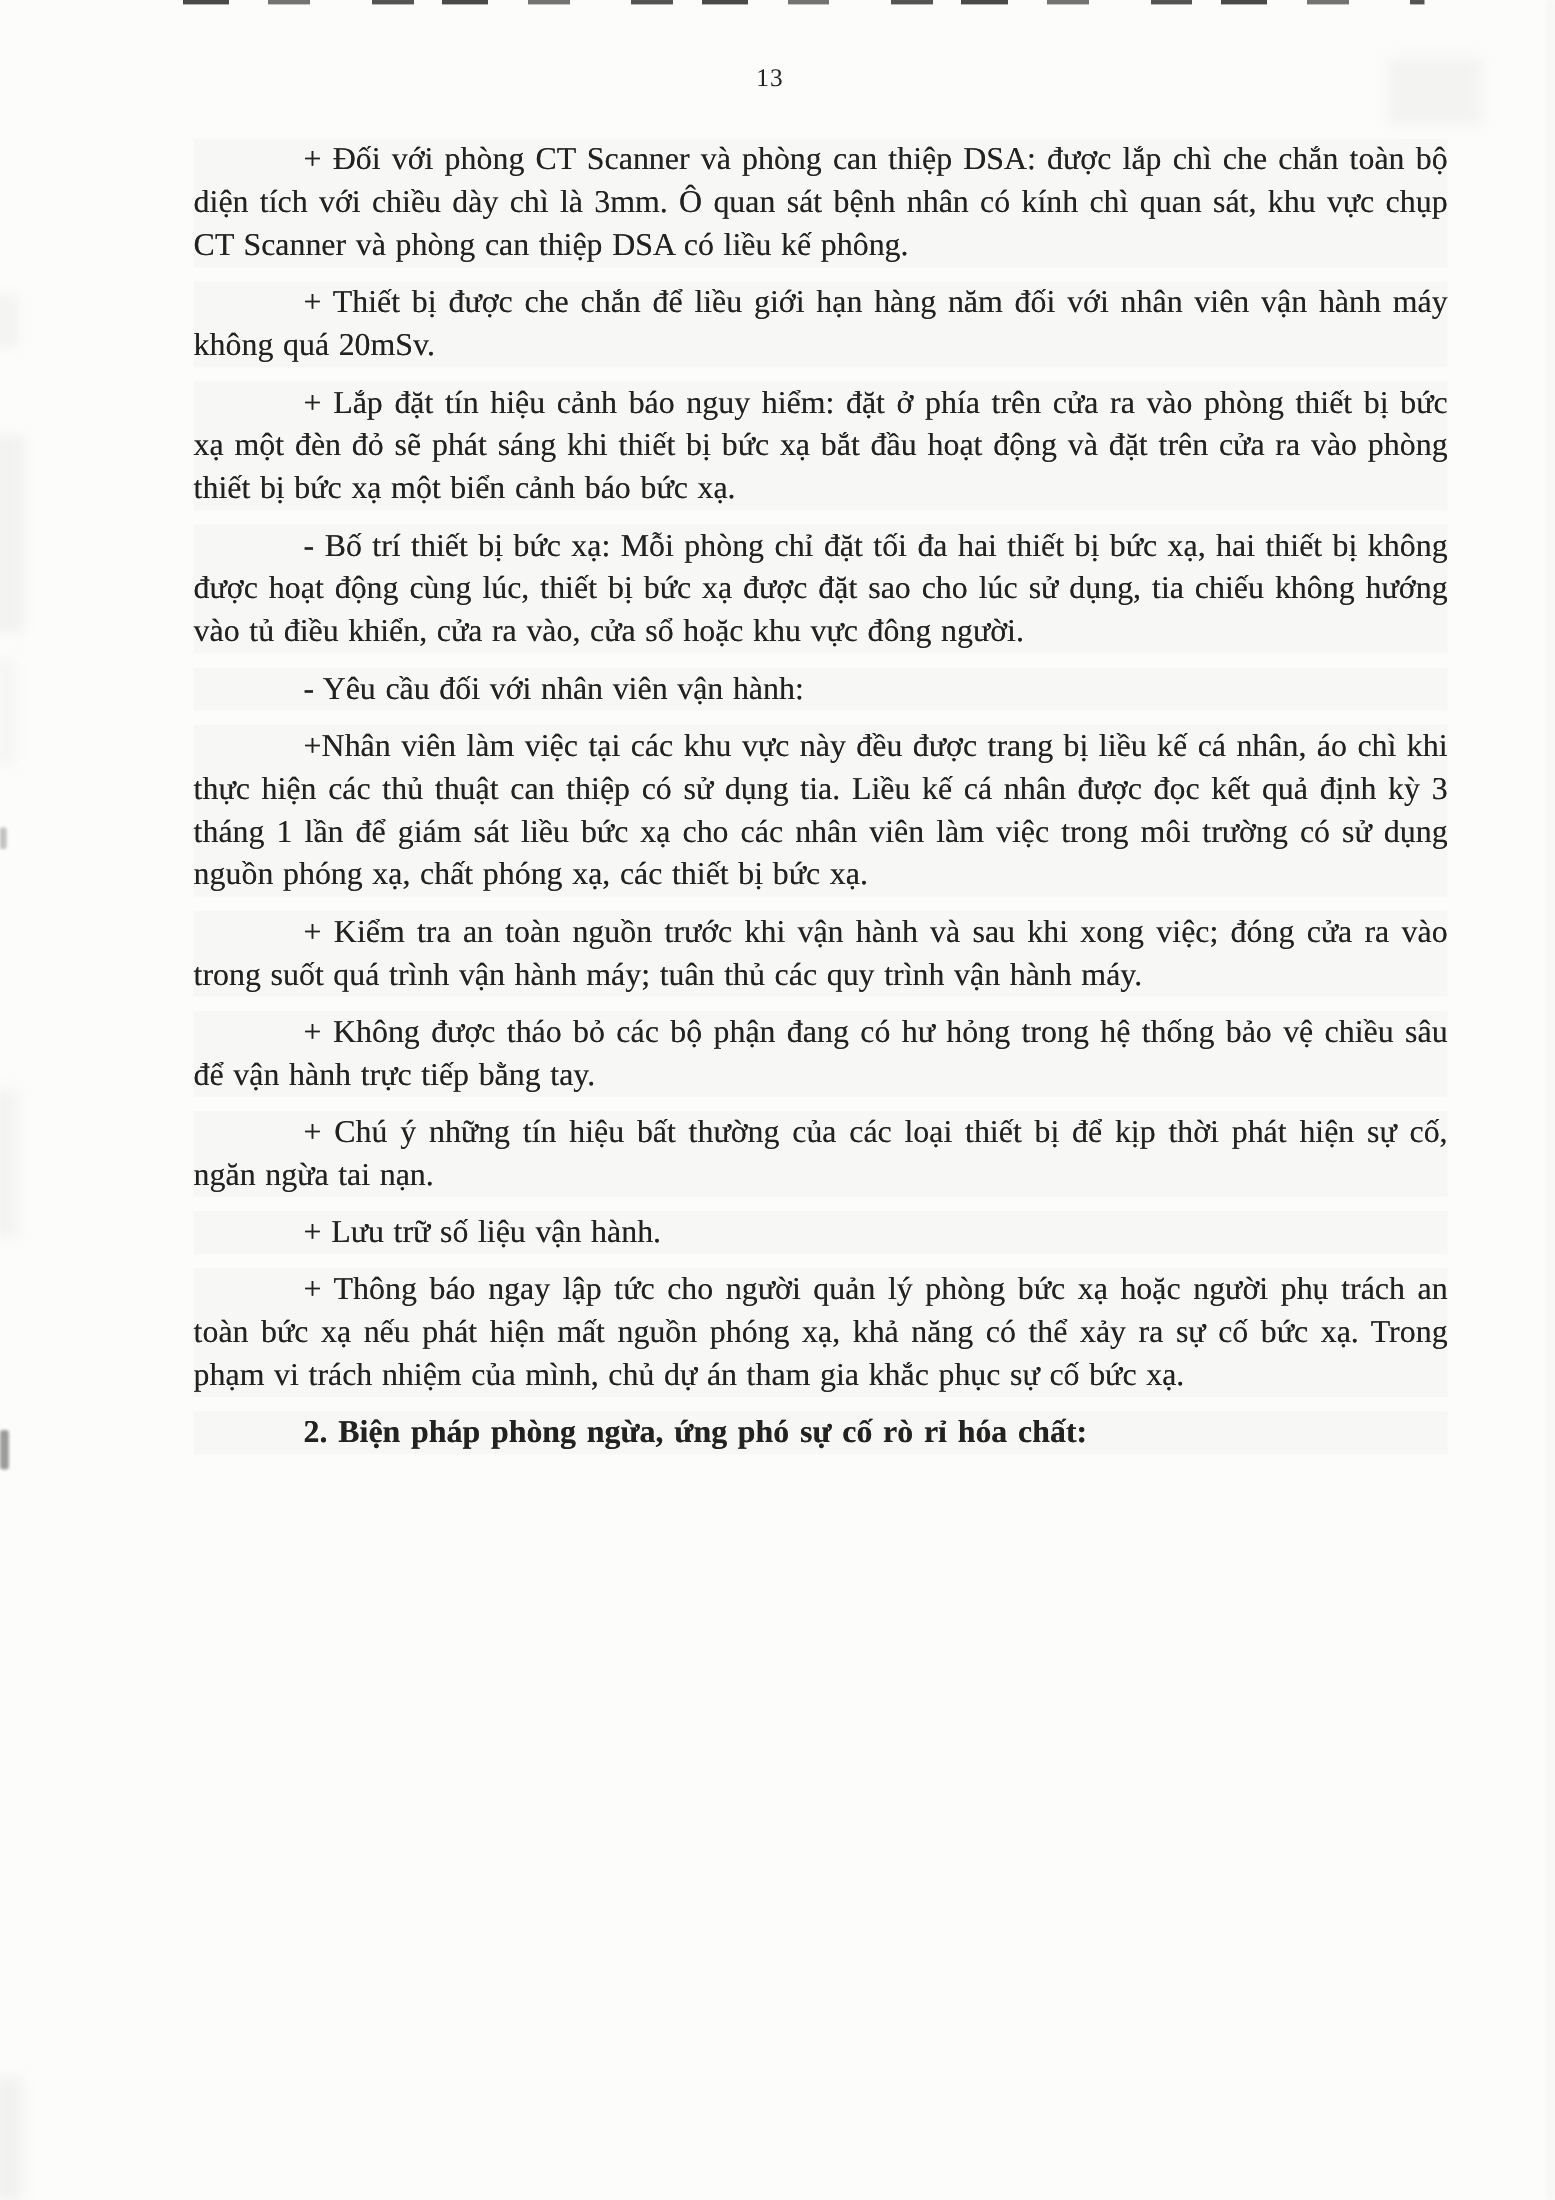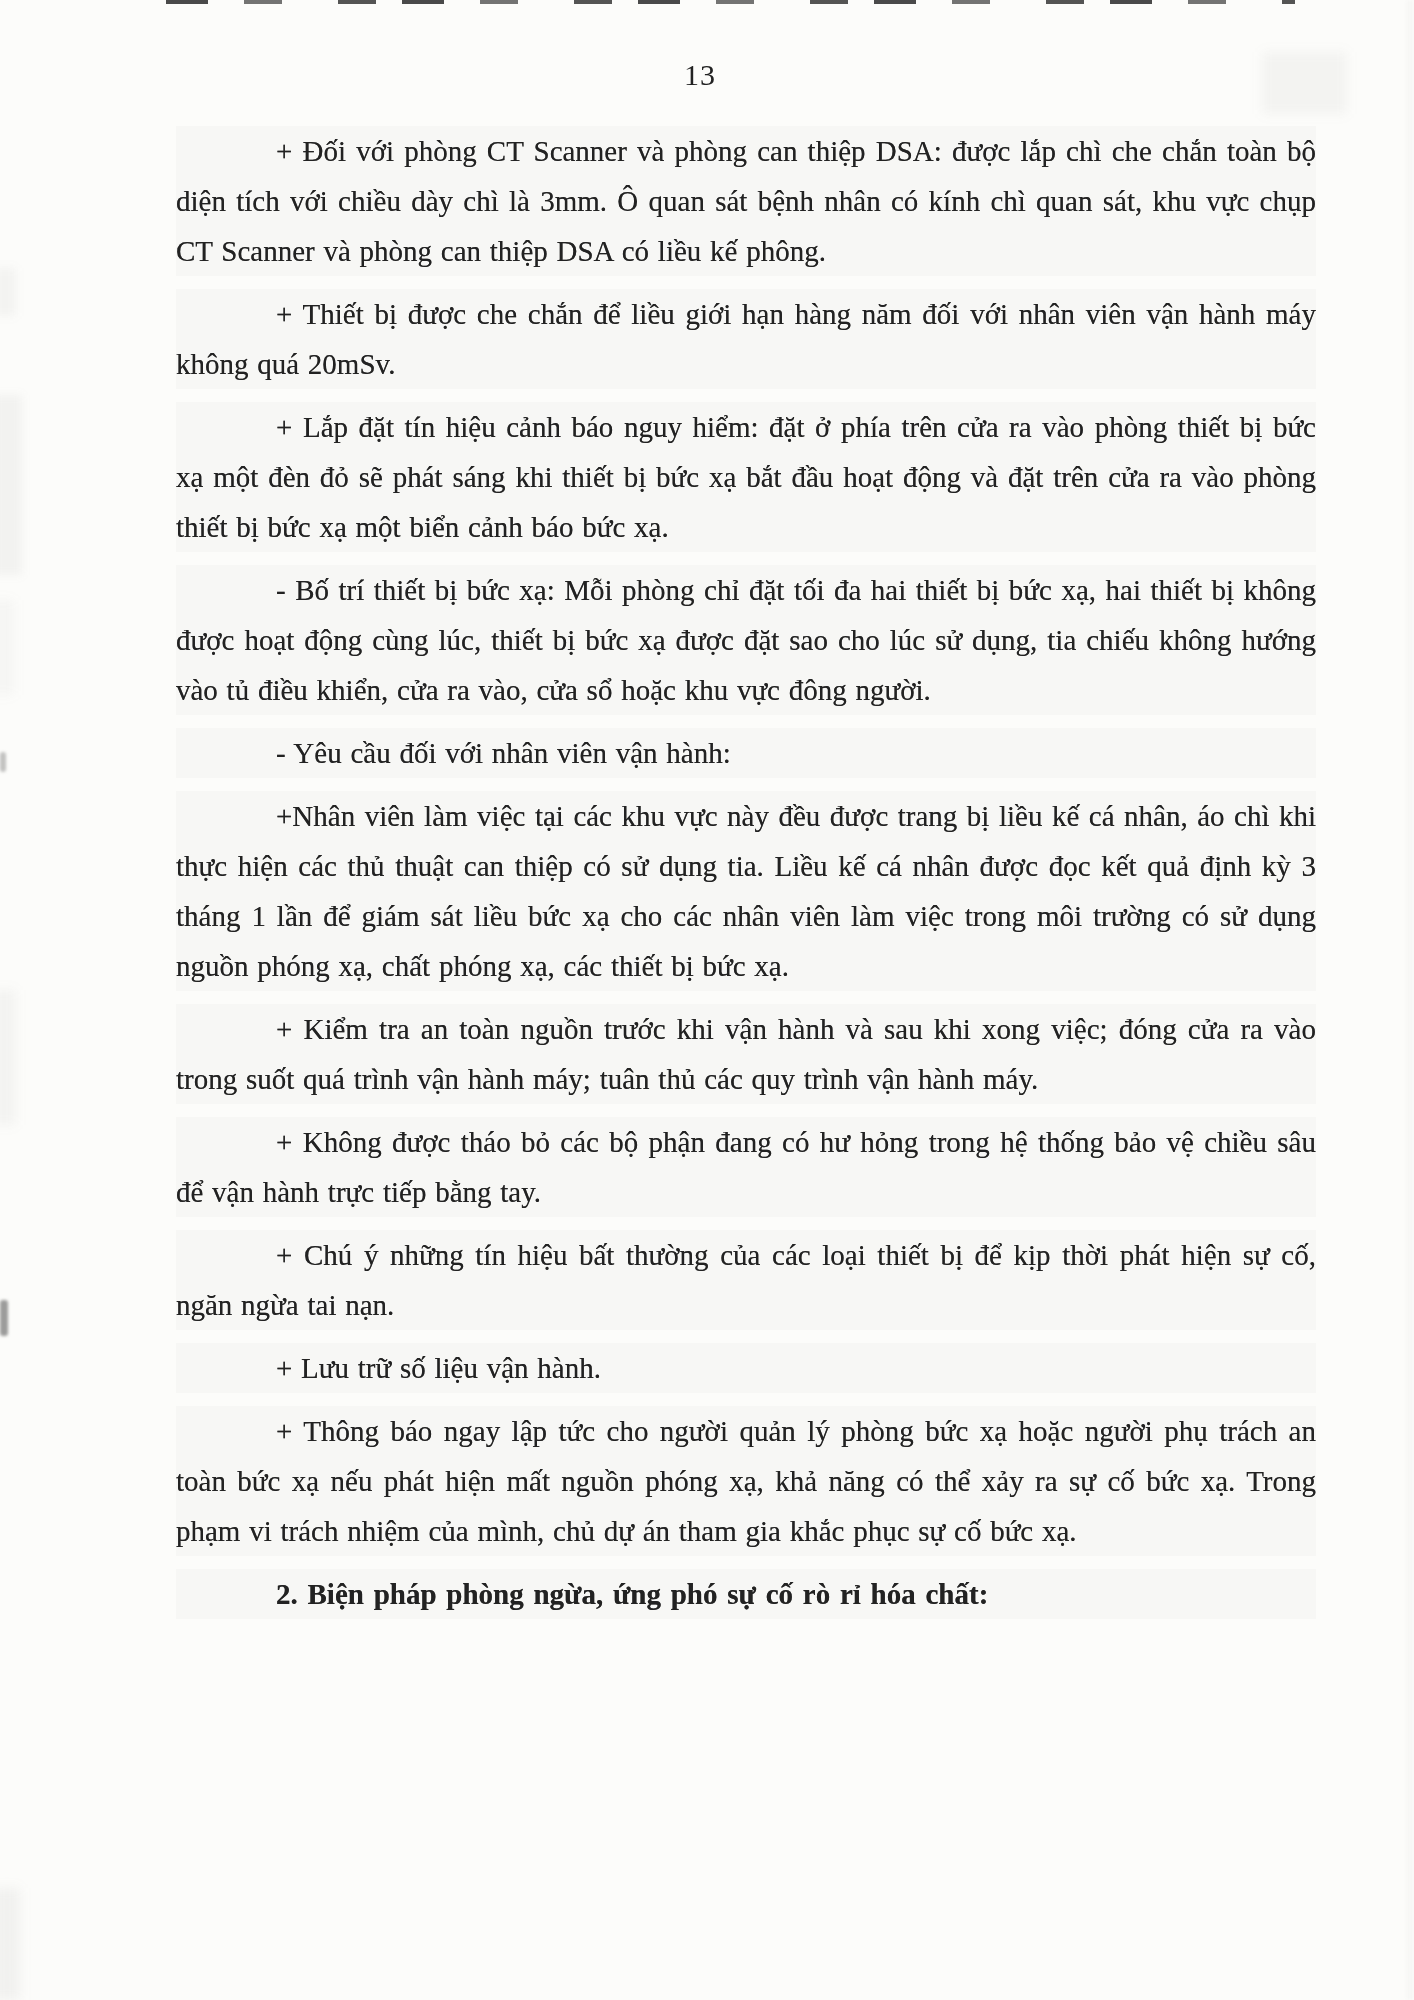--- a/index.html
+++ b/index.html
@@ -10,31 +10,31 @@
     background: var(--paper, #fcfcfa);
     color: var(--ink, #222222);
     font-family: "Liberation Serif", "DejaVu Serif", serif;
   }
 
   .page-number {
     position: absolute;
     top: 58px; left: 0;
     width: 1400px;
     text-align: center;
-    font-size: 30px;
+    font-size: 23px;
     letter-spacing: 1px;
   }
 
   .doc-body {
     position: absolute;
     top: 126px;
     left: 176px;
     width: 1140px;
     font-size: 29px;
-    line-height: 50px;
+    line-height: 39px;
     text-align: justify;
     word-spacing: 1.5px;
     text-shadow: 0 0 0.6px rgba(30,30,30,0.65);
   }
 
   .para {
     margin: 0 0 13px 0;
     text-indent: 100px;
     background: rgba(128,128,128,0.04);
   }

